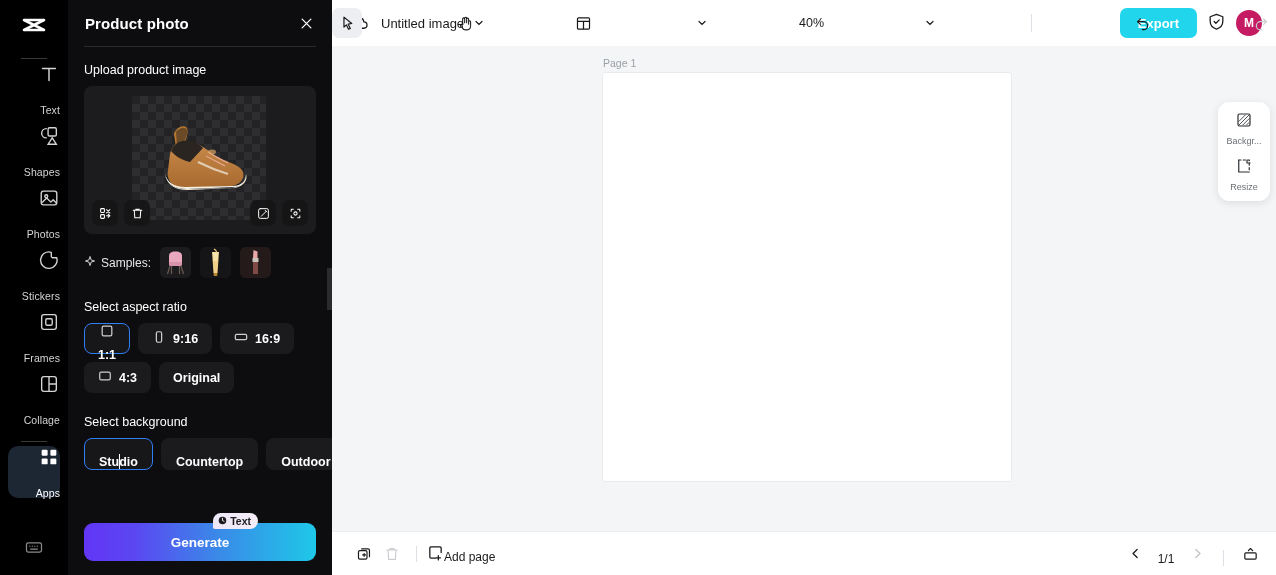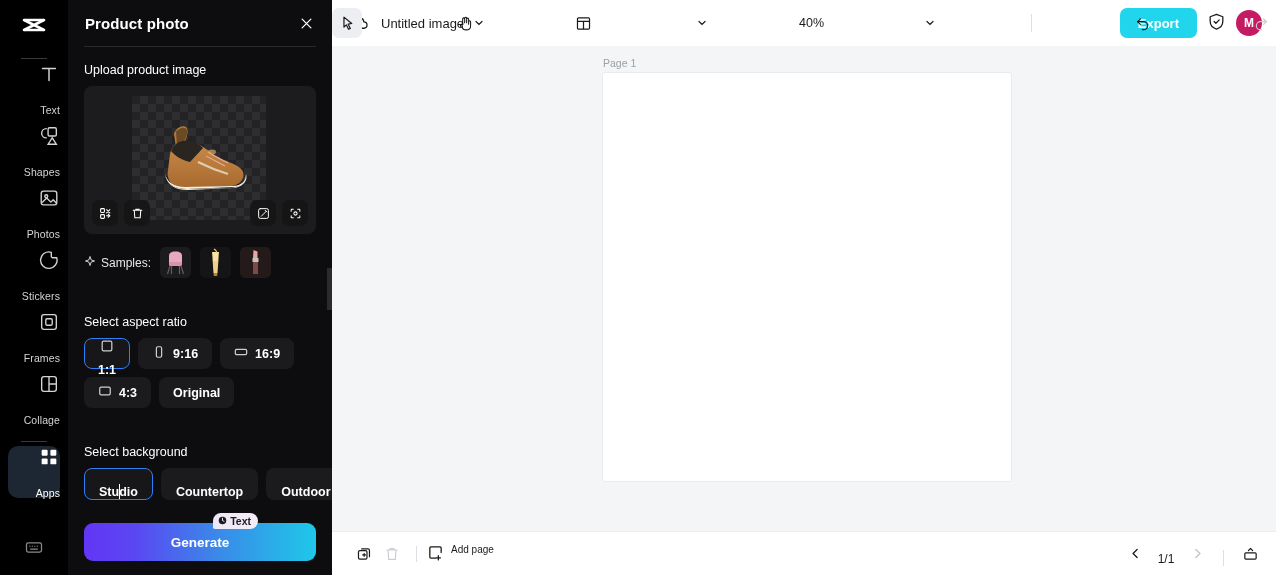--- a/index.html
+++ b/index.html
@@ -49,21 +49,21 @@
   .panel-head {
     height: 46px; display: flex; align-items: center;
     padding: 0 16px 0 17px; justify-content: space-between;
   }
   .panel-title { font-size: 15px; font-weight: bold; color: #ffffff; letter-spacing: .1px; }
   .panel-close { cursor: pointer; display:flex; width:20px;height:20px;align-items:center;justify-content:center;}
   .panel-rule { height:1px; background:#2a2a2d; margin: 0 16px; }
   .panel-body { padding: 0 16px; }
 
   .sec-title { font-size: 12.5px; font-weight: normal; color:#ffffff; margin: 16px 0 9px 0; }
-  .sec-title.gap { margin-top: 37px; }
+  .sec-title.gap { margin-top: 22px; }
 
   .upload-box {
     height: 148px; background: #1c1c1f; border-radius: 8px;
     position: relative; overflow: hidden;
   }
   .checker {
     position:absolute; left: 48px; top: 10px; width: 134px; height: 124px;
     background-image:
       linear-gradient(45deg,#2e2e30 25%,transparent 25%,transparent 75%,#2e2e30 75%),
       linear-gradient(45deg,#2e2e30 25%,transparent 25%,transparent 75%,#2e2e30 75%);
@@ -170,21 +170,21 @@
   }
   .float-item { display:flex;flex-direction:column;align-items:center;gap:3px;cursor:pointer;width:48px;}
   .float-item .flbl { font-size:9px; color:#6b7076; max-width:46px; overflow:hidden; text-overflow:ellipsis; white-space:nowrap; text-align:center;}
 
   .bottombar {
     height:44px; background:#ffffff; display:flex; align-items:center;
     padding: 0 14px 0 18px; border-top:1px solid #eceef0; position:relative; z-index:3;
   }
   .bb-btn { width:28px;height:28px;border-radius:6px;display:flex;align-items:center;justify-content:center;cursor:pointer;}
   .bb-sep { width:1px;height:16px;background:#dcdfe3;margin:0 10px; }
-  .addpage { display:flex;align-items:flex-start;gap:7px;cursor:pointer;font-size:10px;color:#1a1a1a;}
+  .addpage { display:flex;align-items:flex-end;cursor:pointer;font-size:12px;color:#1a1a1a;}
   .bb-right { margin-left:auto; display:flex; align-items:flex-end; gap:4px; }
   .pg-num { font-size:12px;color:#1a1a1a;min-width:30px;text-align:center;}
   .nav-btn { width:24px;height:24px;display:flex;align-items:center;justify-content:center;cursor:pointer;}
 </style>
 </head>
 <body>
 
 <div id="app">
 
   <div class="rail">
@@ -530,20 +530,41 @@
         <div class="avatar">
           <span>M</span>
         </div>
       </div>
     </div>
 
     <div class="canvas-area">
       <div class="page-label">Page 1</div>
       <div class="page-sheet"></div>
 
+      <div class="float-panel">
+        <div class="float-item">
+          <span>
+            <svg width="18" height="18" viewBox="0 0 24 24" fill="none" stroke="#2b2f33" stroke-width="1.6">
+              <rect x="4" y="4" width="16" height="16" rx="2"></rect>
+              <path d="M5 14l9-9M5 19l14-14M10 19l9-9M15 19l4-4" stroke-width="1.1"></path>
+            </svg>
+          </span>
+          <span class="flbl">Backgr...</span>
+        </div>
+        <div class="float-item">
+          <span>
+            <svg width="18" height="18" viewBox="0 0 24 24" fill="none" stroke="#2b2f33" stroke-width="1.6" stroke-linecap="round">
+              <path d="M5 4v16h14"></path>
+                <path d="M5 4h14v16" stroke-dasharray="3 3"></path>
+              <path d="M16 4v4M20 8h-4"></path>
+            </svg>
+          </span>
+          <span class="flbl">Resize</span>
+        </div>
+      </div>
     </div>
 
     <div class="bottombar">
       <div class="bb-btn">
         <svg width="17" height="17" viewBox="0 0 24 24" fill="none" stroke="#1a1a1a" stroke-width="1.7" stroke-linecap="round">
           <rect x="3.5" y="8" width="12" height="12" rx="2"></rect>
           <path d="M8 5.5h9a2 2 0 012 2v9"></path>
           <path d="M9.5 14h4M11.5 12v4"></path>
         </svg>
       </div>

